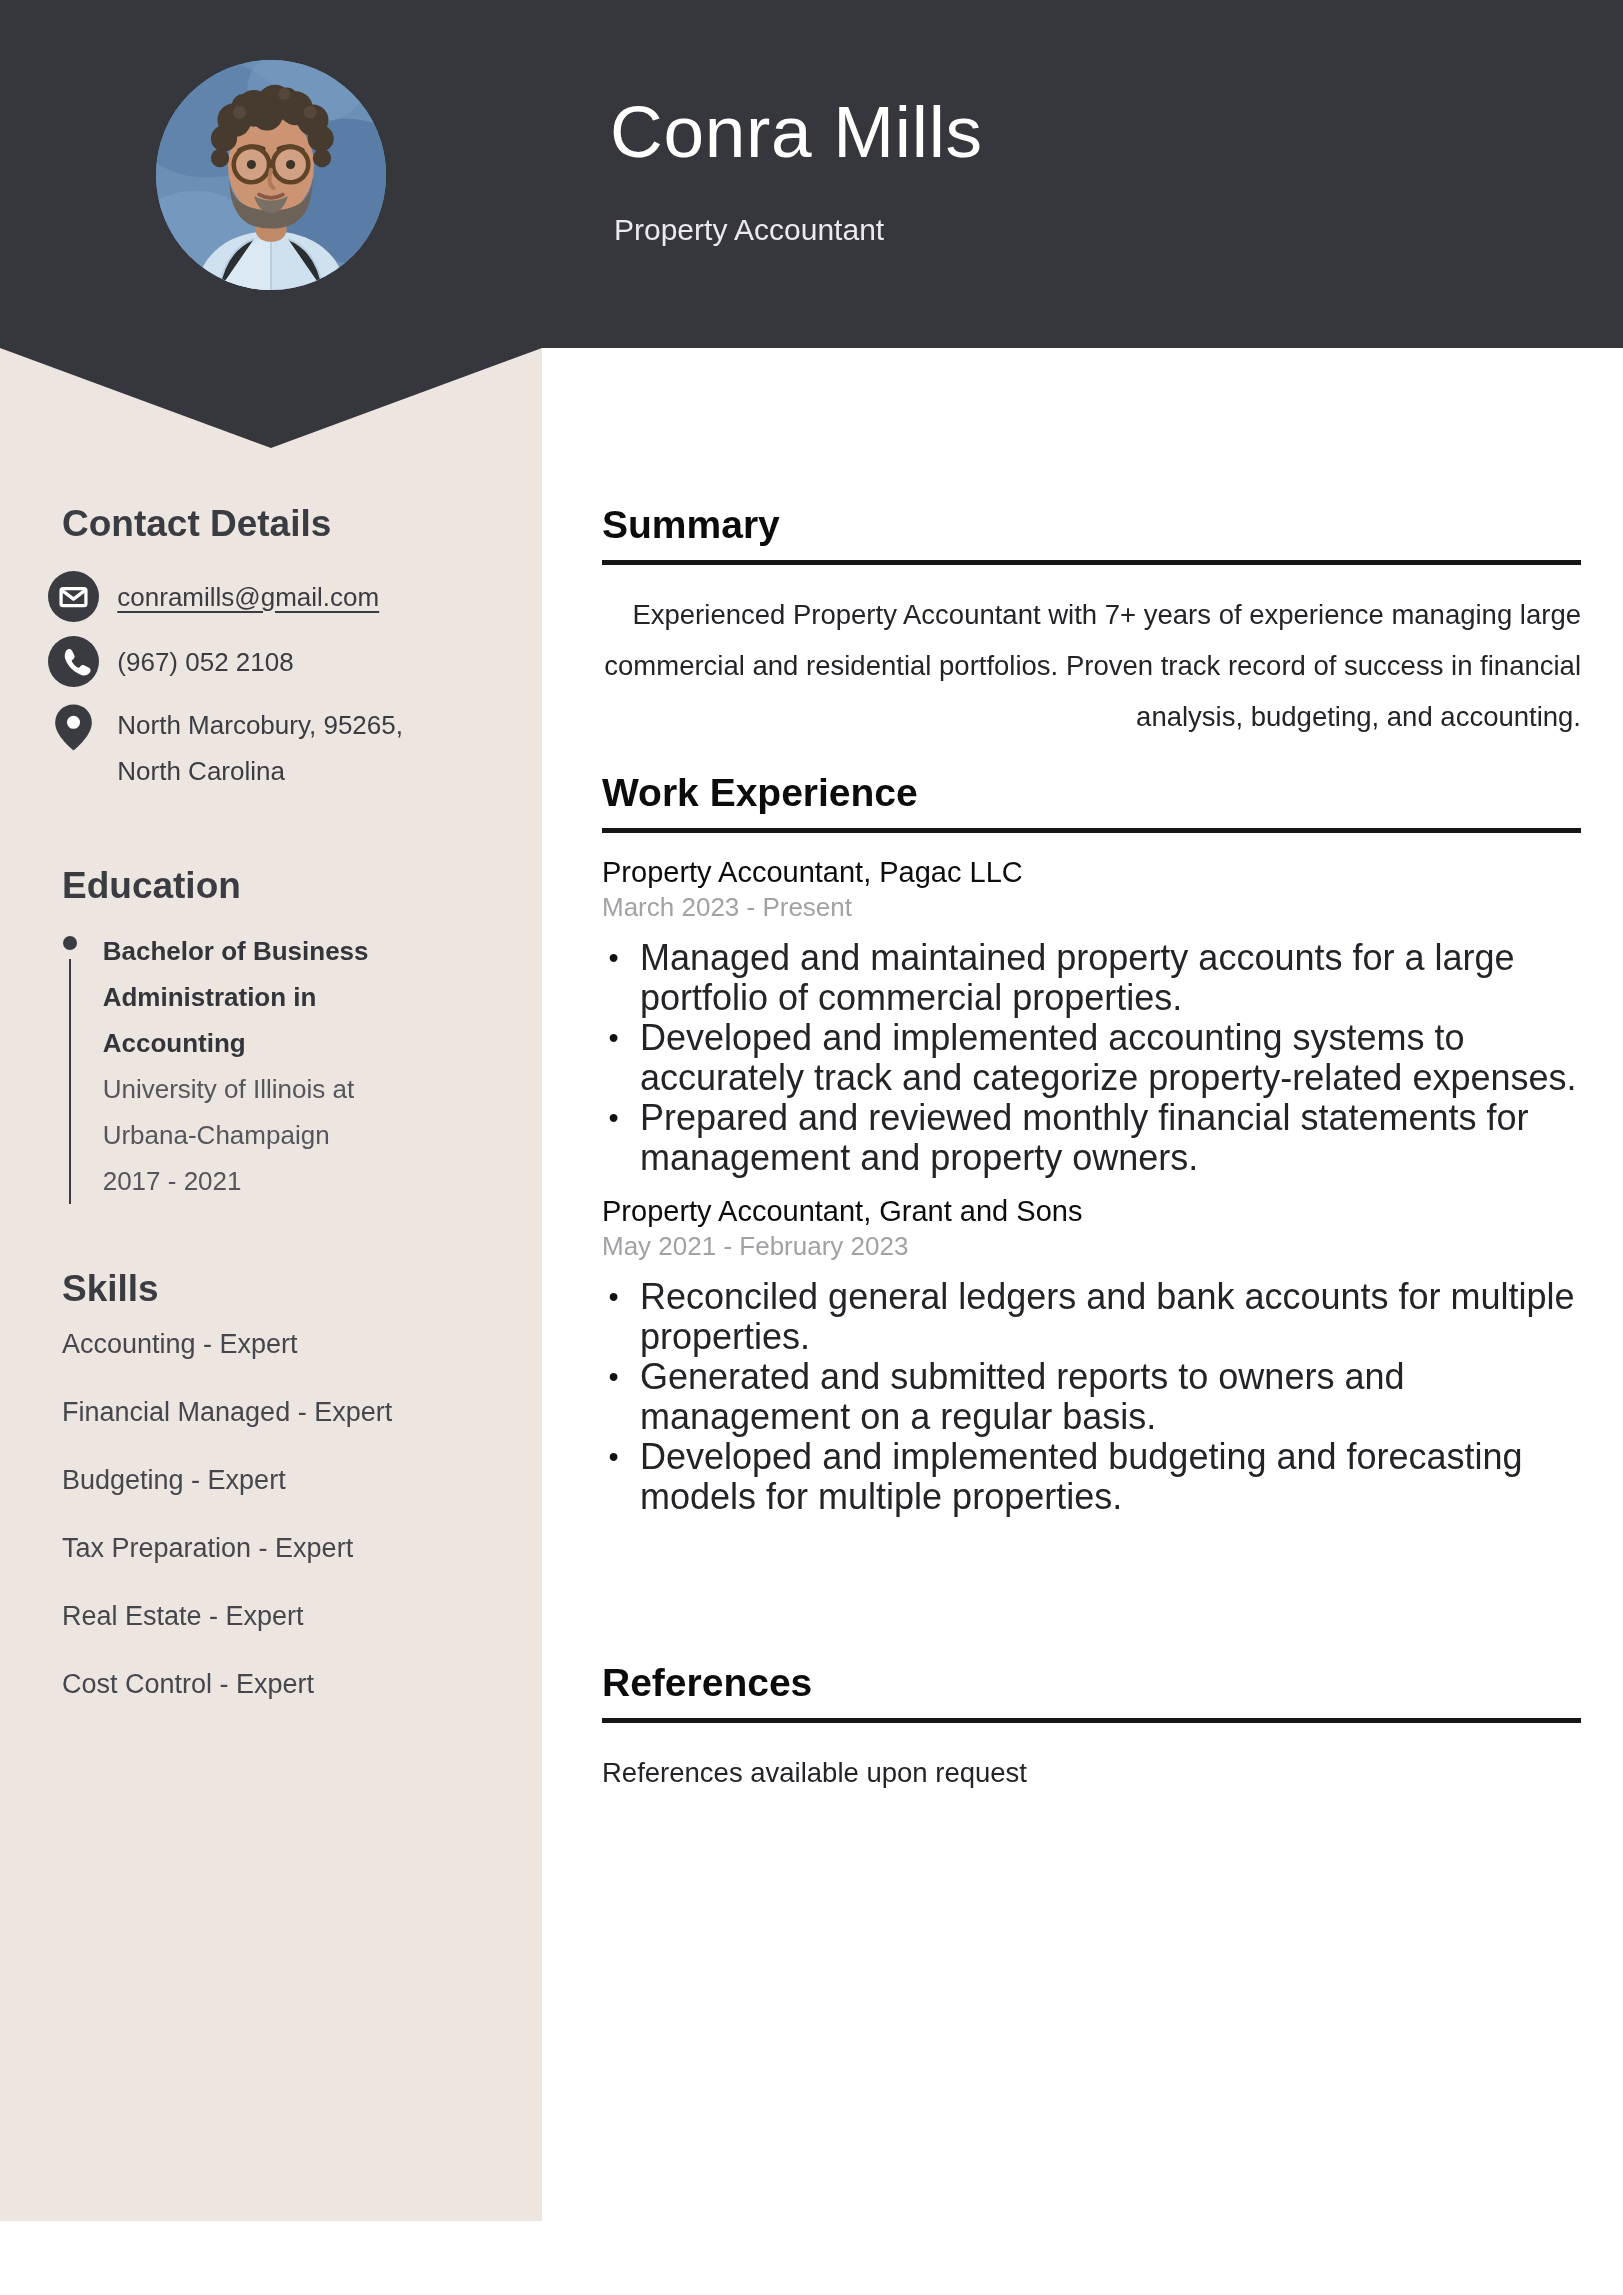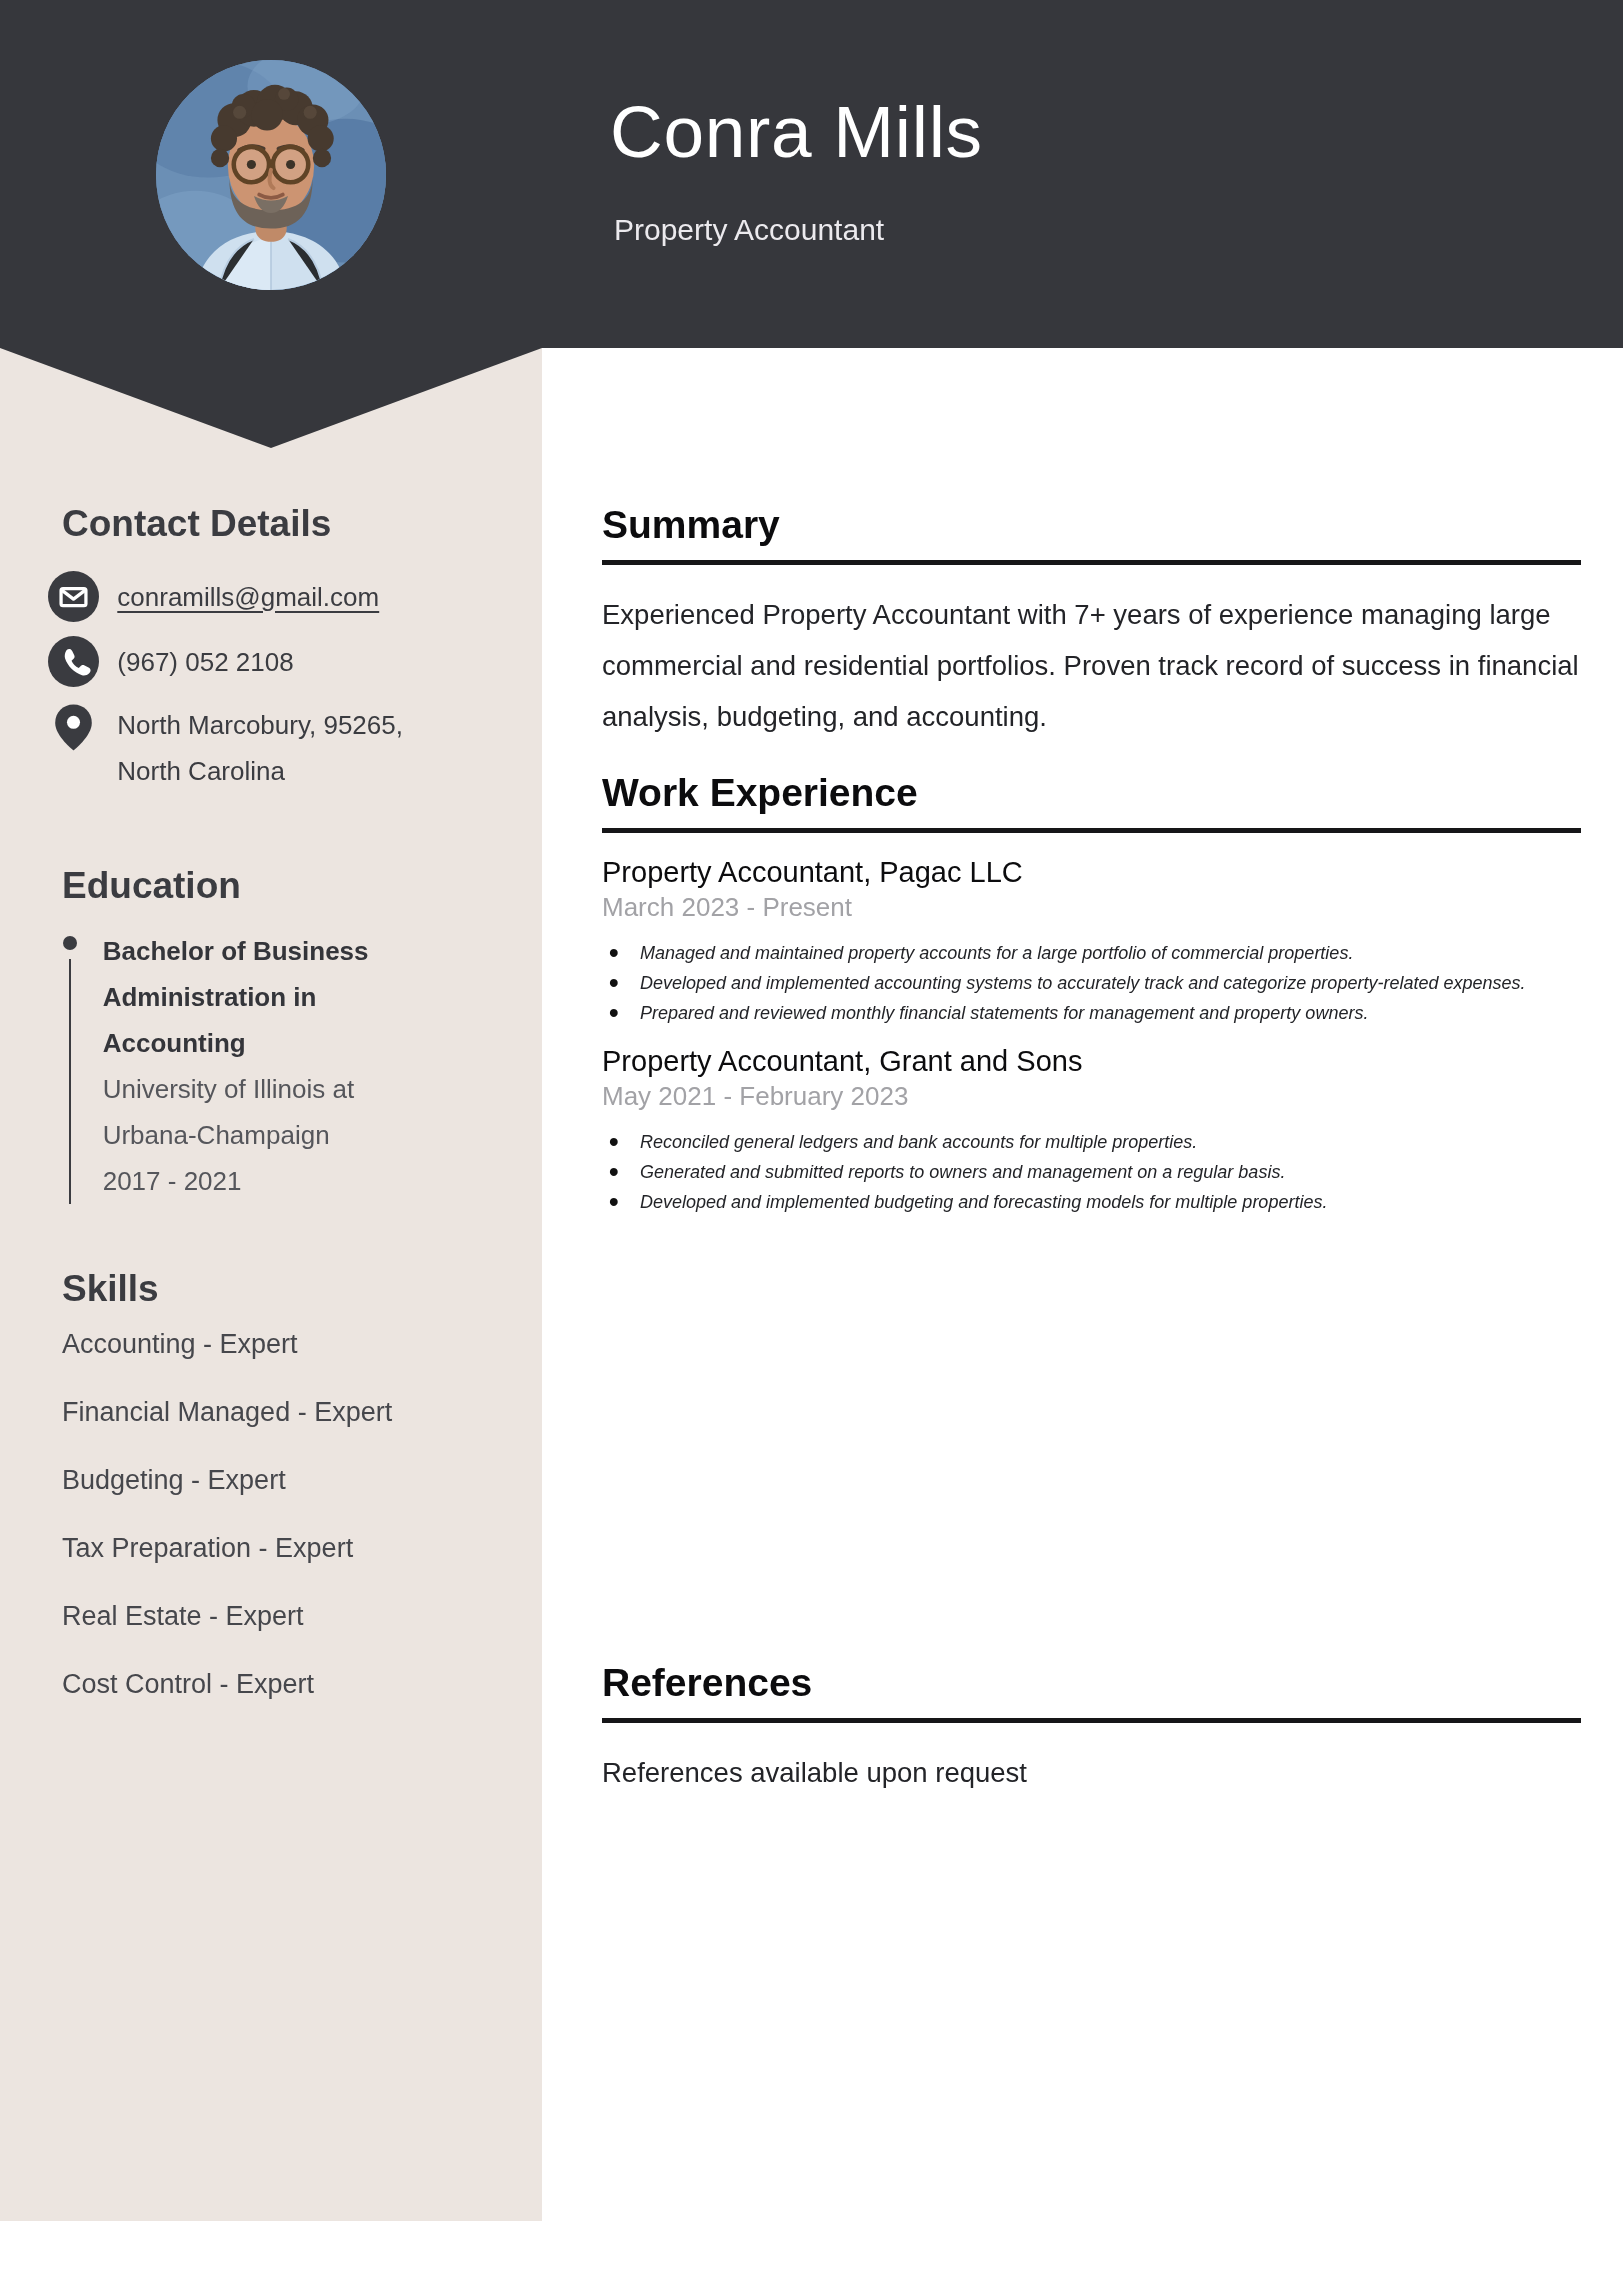--- a/index.html
+++ b/index.html
@@ -51,29 +51,29 @@
   .skills-list{position:absolute;left:62px;top:1330px;list-style:none;margin:0;padding:0;}
   .skills-list li{font-size:27px;color:#46474c;line-height:29px;margin-bottom:39px;}
 
   
   .main-section{position:absolute;left:602px;width:979px;}
   .sec-summary{top:504px;}
   .sec-work{top:772px;}
   .sec-references{top:1662px;}
   .main-heading{font-size:39px;font-weight:600;color:var(--ink);line-height:42px;}
   .heading-rule{height:4.6px;background:var(--rule);border:0;margin:14.4px 0 0 0;width:100%;}
-  .summary-text{margin-top:23.6px;font-size:27.5px;line-height:51px;color:var(--body-ink);}
+  .summary-text{margin-top:23.6px;font-size:27.5px;line-height:51px;color:var(--body-ink);text-align:right;}
   .references-text{margin-top:23.6px;font-size:27.5px;line-height:51px;color:var(--body-ink);}
 
   .job{margin-top:24px;}
   .job + .job{margin-top:18.3px;}
   .job-title{font-size:29px;font-weight:400;color:var(--ink);line-height:31px;}
   .job-dates{font-size:26px;color:var(--muted);line-height:29px;margin-top:5.2px;}
   .job-bullets{margin:15.7px 0 0 0;padding:0;list-style:none;}
-  .job-bullets li{position:relative;padding-left:38px;font-size:18px;line-height:30px;color:var(--body-ink);font-style:italic;}
+  .job-bullets li{position:relative;padding-left:38px;font-size:36px;line-height:40px;color:var(--body-ink);}
   .job-bullets li::before{content:"•";position:absolute;left:6.5px;top:0;font-size:29px;color:#111;}
 
   .badge{width:51px;height:51px;}
 </style>
 </head>
 <body>
 
 <div class="page">
 
   <div class="sidebar-bg"></div>

